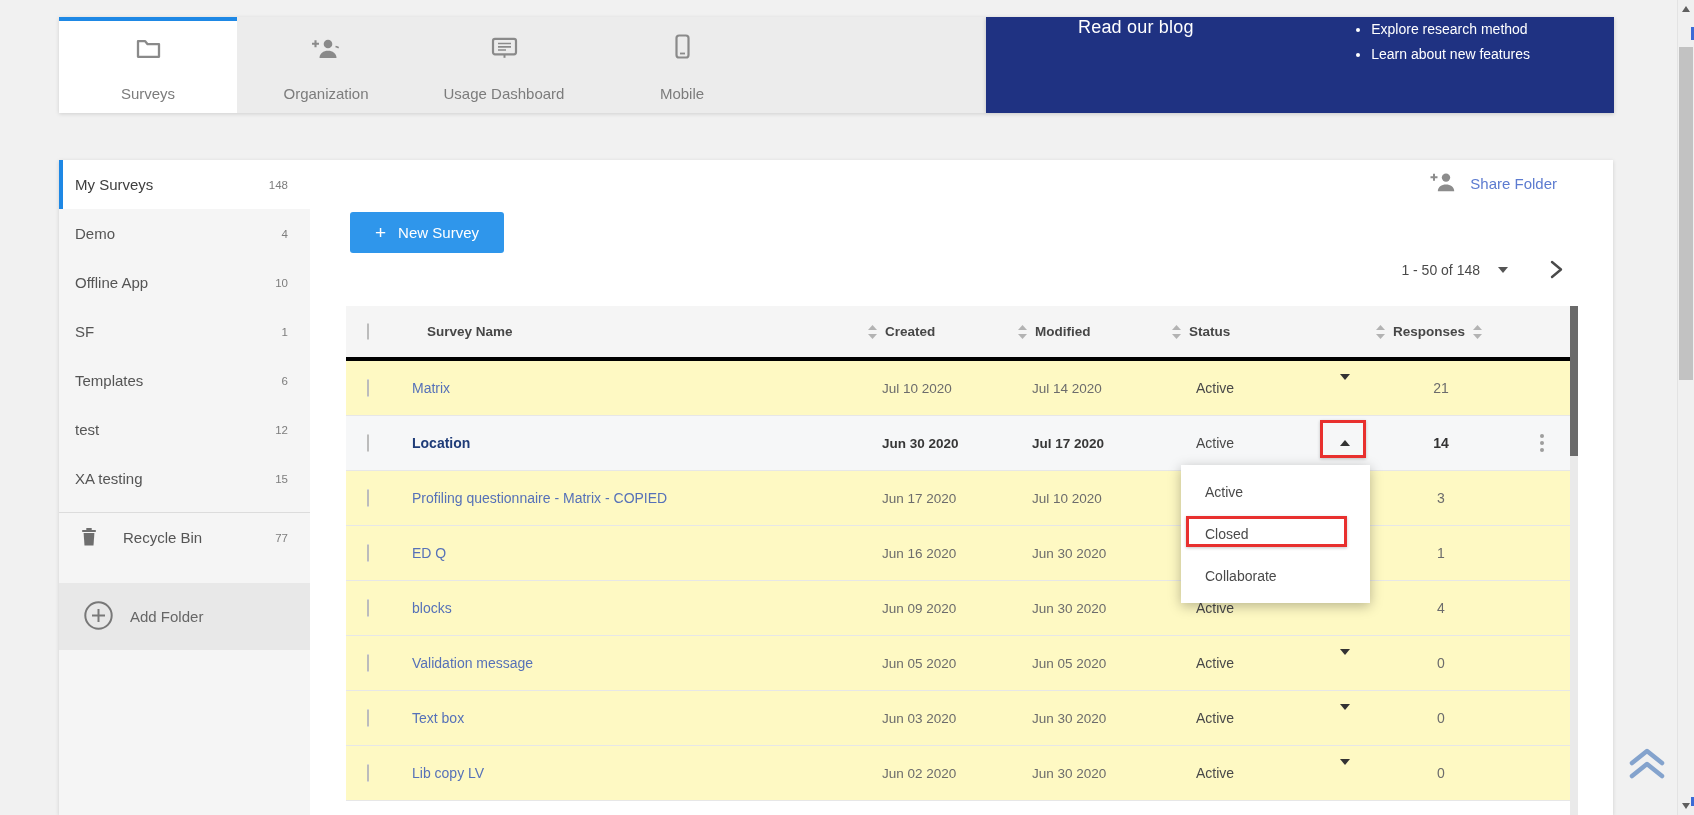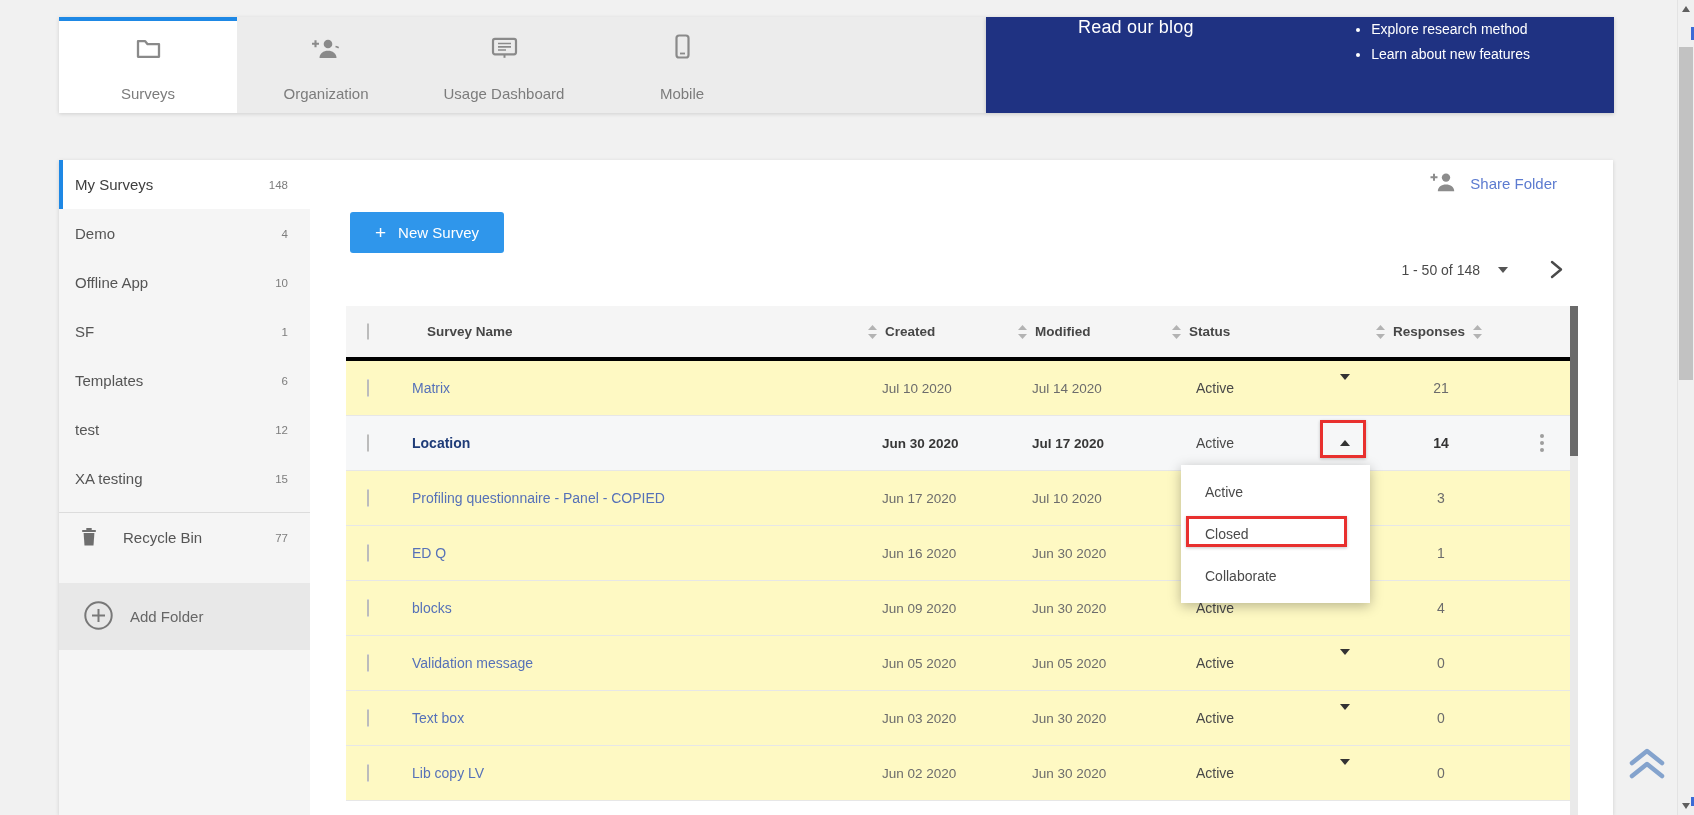--- a/index.html
+++ b/index.html
@@ -333,21 +333,21 @@
           </div>
           <div class="resp-cell">14</div>
           <div class="kebab">
             <span></span>
             <span></span>
             <span></span>
           </div>
         </div>
         <div class="trow">
           <div><span class="checkbox"></span></div>
-          <div class="name-cell">Profiling questionnaire - Panel - COPIED</div>
+          <div class="name-cell">Profiling questionnaire - Matrix - COPIED</div>
           <div class="date-cell">Jun 17 2020</div>
           <div class="date-cell">Jul 10 2020</div>
           <div class="status-cell">
             <span>Active</span>
             <span class="status-caret">
               <span class="caret-down"></span>
               
             </span>
           </div>
           <div class="resp-cell">3</div>

